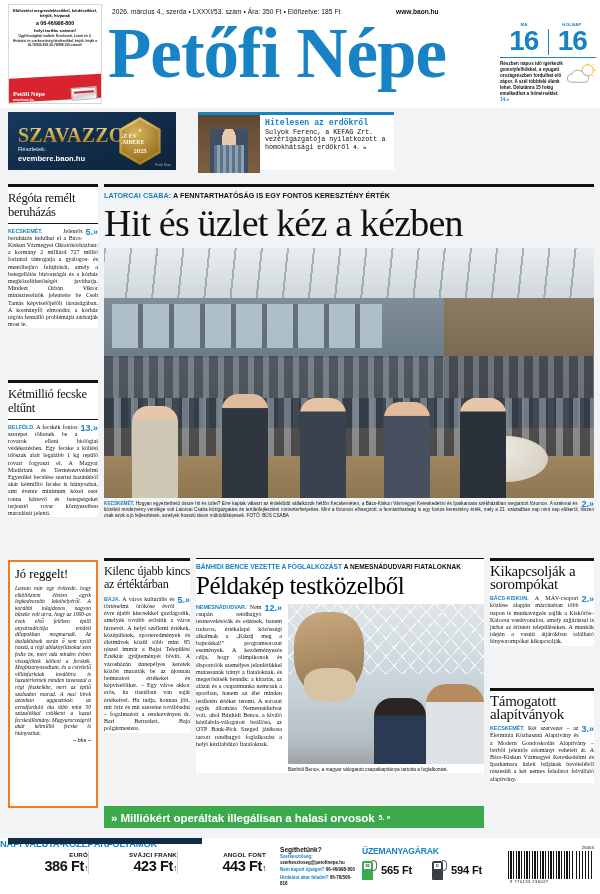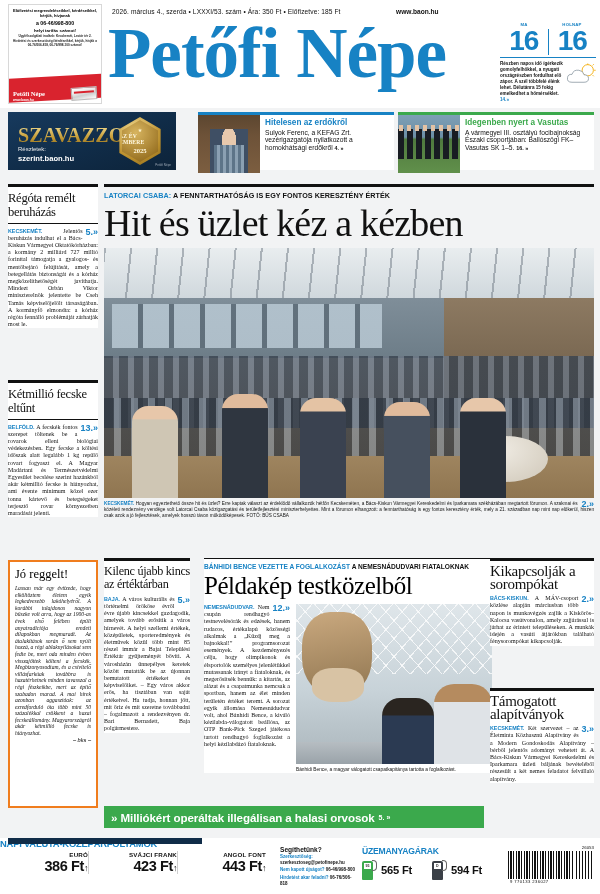--- a/index.html
+++ b/index.html
@@ -107,21 +107,21 @@
   }
   .badge-star { font-size: 5px; color: #fff4cf; line-height: 5px; }
   .badge-l1 { font-family: "Liberation Serif", serif; font-size: 5.6px; color: #fff8e0; font-weight: bold; line-height: 6.4px; letter-spacing: 0.2px;}
   .badge-year { font-family: "Liberation Serif", serif; font-size: 6.6px; color: #fff8e0; font-weight: bold; margin-top: 1.5px;}
   .promo-corner { position: absolute; right: 5px; bottom: 3px; font-size: 3px; color: #9aa6b3; }
 
   .tease {
     position: absolute; top: 4px; height: 58px; background: #fff;
     display: flex;
   }
-  .tease-a { left: 198px; width: 196px; }
+  .tease-a { left: 198px; width: 196px; font-family: Liberation Mono, monospace; }
   .tease-b { left: 398px; width: 196px; }
   .tease-topbar { position: absolute; left: 0; top: 0; width: 100%; height: 3px; }
   .tease-pic { width: 62px; height: 100%; margin-top: 3px; overflow: hidden; position: relative; }
   .tease-body { flex: 1; padding: 6px 2px 0 5px; }
   .tease-title { font-size: 8.2px; font-weight: bold; line-height: 9px; margin-bottom: 1.5px; }
   .tease-text { font-size: 6.7px; line-height: 7.6px; color: #111; }
   .tease-pg { font-weight: bold; font-size: 5.4px; }
 
   .photo-forest { width:100%; height:100%; background:
       linear-gradient(180deg,#5c4630 0%,#6d5238 35%,#7c5e40 100%);
@@ -219,21 +219,21 @@
   .lead-cap { width: 490px; margin-top: 3px; }
   .cap-text { font-size: 4.7px; line-height: 6.2px; color: #111; text-align: justify; }
   .cap-loc { font-weight: bold; color: #1782c4; }
   .cap-pg { font-size: 9px; font-weight: bold; color: #1782c4; }
 
   
   .c2 { position: absolute; left: 104px; top: 378px; width: 86px; }
   .c2-head { font-size: 12.2px; line-height: 13.6px; margin-bottom: 4px; }
 
   
-  .c3 { position: absolute; left: 204px; top: 378px; width: 288px; }
+  .c3 { position: absolute; left: 196px; top: 378px; width: 288px; }
   .c3-kicker { font-size: 6.6px; font-weight: bold; line-height: 8px; }
   .c3-head { font-family:"Liberation Serif", serif; font-size: 25px; line-height: 28px; letter-spacing: -0.5px; margin: 1px 0 4px 0;}
   .c3-flex { display: flex; gap: 6px; }
   .c3-text { width: 86px; }
   .c3-photo { width: 196px; height: 160px; overflow: hidden; position: relative;
     background: linear-gradient(180deg,#dfe6ea 0%,#c7d2d8 55%,#aab5bb 100%); }
   .fp-net { position:absolute; left:0; top:0; width:100%; height:70px;
     background: repeating-linear-gradient(48deg, rgba(255,255,255,.75) 0 1px, transparent 1px 12px),
                 repeating-linear-gradient(-48deg, rgba(255,255,255,.75) 0 1px, transparent 1px 12px);}
   .fp-head-l { position:absolute; left:6px; top:8px; width:70px; height:84px; border-radius: 40% 40% 45% 45%;
@@ -348,21 +348,21 @@
         <span class="wpage">14.»</span>
       </div>
     </div>
   </div>
 
   <div class="promorow">
 
     <div class="promo-szav">
       <div class="promo-szav-title">SZAVAZZON</div>
       <div class="promo-szav-sub">Részletek:</div>
-      <div class="promo-szav-url">szerint.baon.hu</div>
+      <div class="promo-szav-url">evembere.baon.hu</div>
       <div class="badge">
         <div class="badge-inner">
           <div class="badge-star">★</div>
           <div class="badge-l1">AZ ÉV EMBERE</div>
           <div class="badge-year">2025</div>
         </div>
       </div>
       <div class="promo-corner">Petőfi Népe</div>
     </div>
 
@@ -373,33 +373,20 @@
         </div>
       <div class="tease-body">
         <div class="tease-title" style="color:#1782c4">Hitelesen az erdőkről</div>
         <div class="tease-text">
           <span>Sulyok Ferenc, a KEFAG Zrt. vezérigazgatója nyilatkozott a homokhátsági erdőkről</span>
           <span class="tease-pg">4. »</span>
         </div>
       </div>
     </div>
 
-    <div class="tease tease-b">
-      <div class="tease-topbar" style="background:#3ba94c"></div>
-      <div class="tease-pic">
-          <div class="photo-team"></div>
-        </div>
-      <div class="tease-body">
-        <div class="tease-title" style="color:#3ba94c">Idegenben nyert a Vasutas</div>
-        <div class="tease-text">
-          <span>A vármegyei III. osztályú focibajnokság Északi csoportjában: Ballószögi FK–Vasutas SK 1–5.</span>
-          <span class="tease-pg">16. »</span>
-        </div>
-      </div>
-    </div>
   </div>
 
   <div class="main">
 
     <div class="col lcol">
       <div class="col-rule"></div>
       <div class="art-head l-head1">Régóta remélt beruházás</div>
       <div class="col-rule-thin"></div>
       <div class="art-body">
         <span class="pageref">5.»</span>

